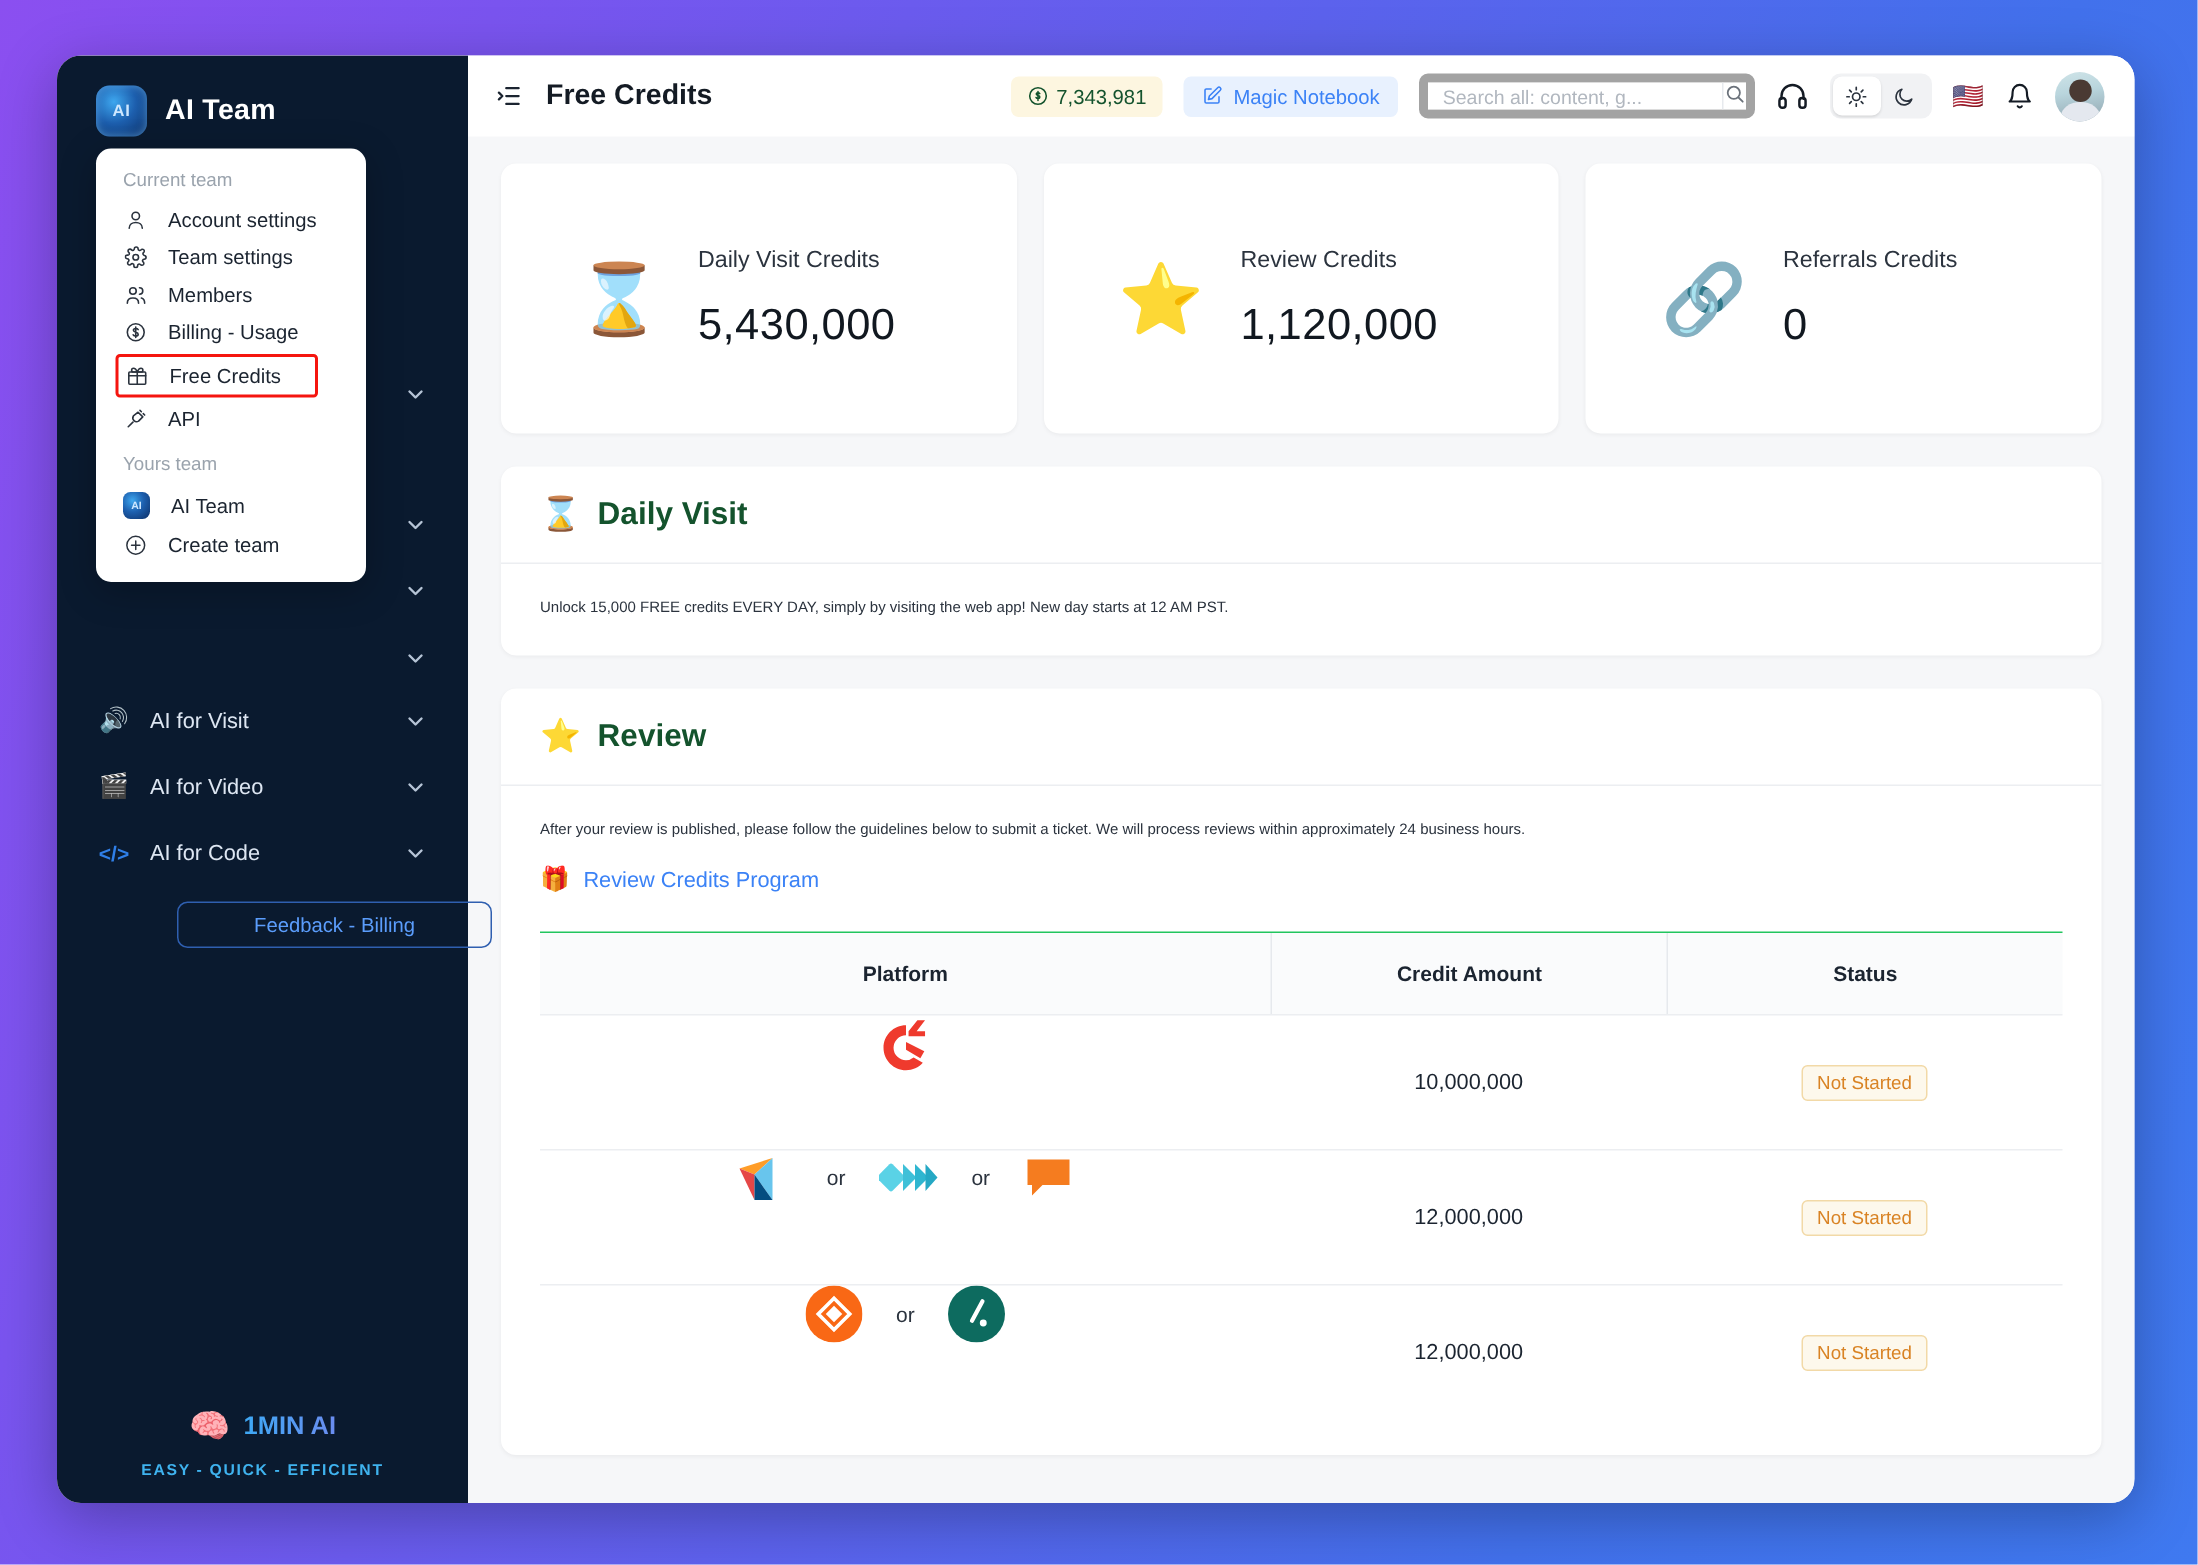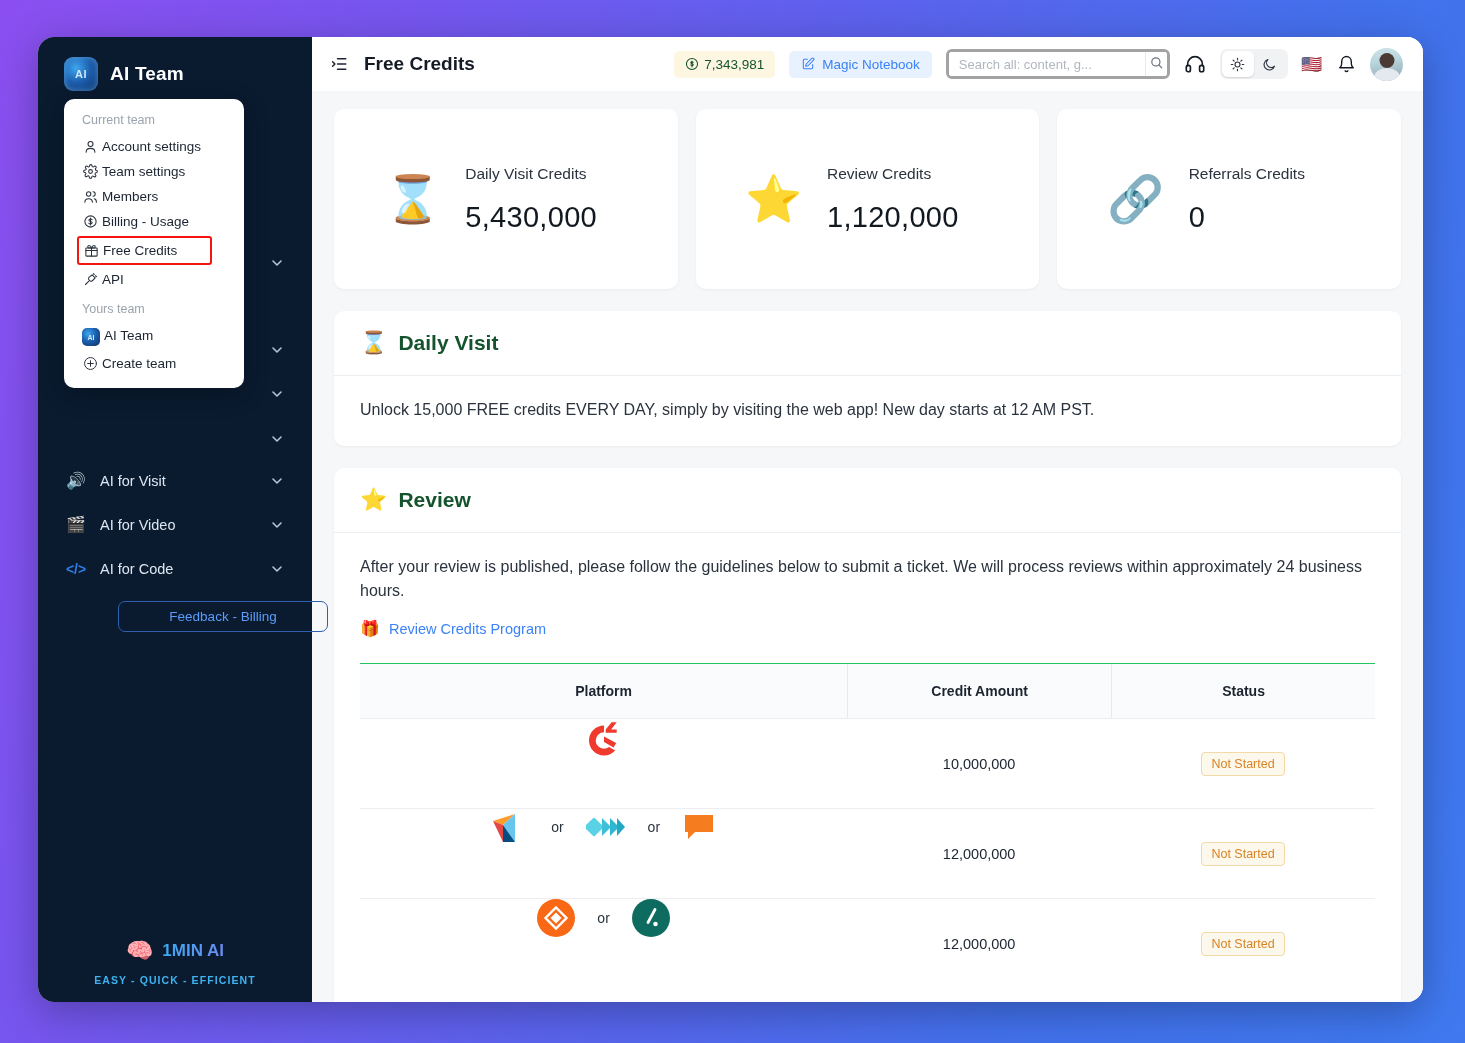--- a/index.html
+++ b/index.html
@@ -71,21 +71,21 @@
   .tagline { font-size: 10.5px; font-weight: 700; letter-spacing: 1.1px; color: #3fb3ef; }
 
   
   .dropdown {
     position: absolute; left: 26px; top: 62px; width: 180px;
     background: #fff; border-radius: 10px; padding: 10px 0 12px 0;
     box-shadow: 0 6px 24px rgba(0,0,0,.25); z-index: 40;
   }
   .dd-head { font-size: 12.5px; color: #9aa3ad; padding: 4px 0 7px 18px; }
   .dd-item {
-    display: flex; gap: 4px;
+    display: flex; align-items: center; gap: 14px;
     padding: 5px 12px 5px 18px; cursor: pointer; font-size: 13.5px; color: #1b2430;
     position: relative;
   }
   .dd-item .dd-ico { width: 16px; flex: 0 0 16px; color: #2b333e; display:flex; align-items:center; justify-content:center; }
   .dd-item .dd-ico svg { width: 15px; height: 15px; display: block; }
   .dd-item.highlight {
     border: 2.5px solid #f5150f; border-radius: 3px;
     margin: 2px 32px 2px 13px; padding-left: 4px;
   }
   .dd-team-logo {
@@ -113,21 +113,21 @@
   .coin { width: 14px; height: 14px; }
   .coin svg { width: 100%; height: 100%; display: block; }
   .notebook-btn {
     display: flex; align-items: center; gap: 7px;
     background: #e8f1fe; color: #3b82f6; border-radius: 5px;
     padding: 6px 12px; font-size: 13.5px; cursor: pointer; border: none; font-family: inherit;
   }
   .notebook-btn svg { width: 14px; height: 14px; display: block; }
   .searchbox {
     display: flex; align-items: center; width: 224px; height: 30px;
-    border: 3px solid #a3a3a3; border-radius: 6px; overflow: hidden; background: #fff;
+    border: 6px solid #a3a3a3; border-radius: 6px; overflow: hidden; background: #fff;
   }
   .searchbox input {
     flex: 1; border: none; outline: none; height: 100%;
     padding: 0 10px; font-size: 13px; color: #303841; font-family: inherit;
   }
   .searchbox input::placeholder { color: #b1b7bf; }
   .search-btn {
     width: 38px; height: 100%; border: none; border-left: 1px solid #e7eaee;
     background: #fff; cursor: pointer; display: flex; align-items: center; justify-content: center;
   }
@@ -170,21 +170,21 @@
   .stat-value { font-size: 29px; color: #111820; font-weight: 400; letter-spacing: .3px; }
 
   .panel { background: #fff; border-radius: 10px; margin-bottom: 22px; box-shadow: 0 1px 3px rgba(0,0,0,.05); }
   .panel-head {
     display: flex; align-items: center; gap: 11px;
     padding: 20px 26px; border-bottom: 1px solid #eceef1;
   }
   .panel-emoji { font-size: 22px; line-height: 1; }
   .panel-title { font-size: 21px; font-weight: 700; color: #14532d; }
   .panel-body { padding: 22px 26px 24px 26px; }
-  .panel-text { font-size: 16px; color: #2b333e; line-height: 1.5; }
+  .panel-text { font-size: 10px; color: #2b333e; line-height: 1.5; }
   .link-row { display: flex; align-items: center; gap: 9px; margin-top: 18px; }
   .link-emoji { font-size: 16px; line-height: 1; }
   .link-a { font-size: 14.5px; color: #3b82f6; text-decoration: none; cursor: pointer; }
 
   .rtable { width: 100%; margin-top: 26px; border-top: 1px solid #22c55e; }
   .rt-head { display: flex; background: #fafbfc; height: 54px; align-items: center; }
   .rt-head > div { font-size: 14px; font-weight: 700; color: #1b2430; text-align: center; }
   .rt-row { display: flex; align-items: flex-start; height: 90px; border-top: 1px solid #eceef1; }
   .rt-row > div { text-align: center; }
   .col-platform { flex: 0 0 48%; display: flex; align-items: center; justify-content: center; gap: 22px; }

